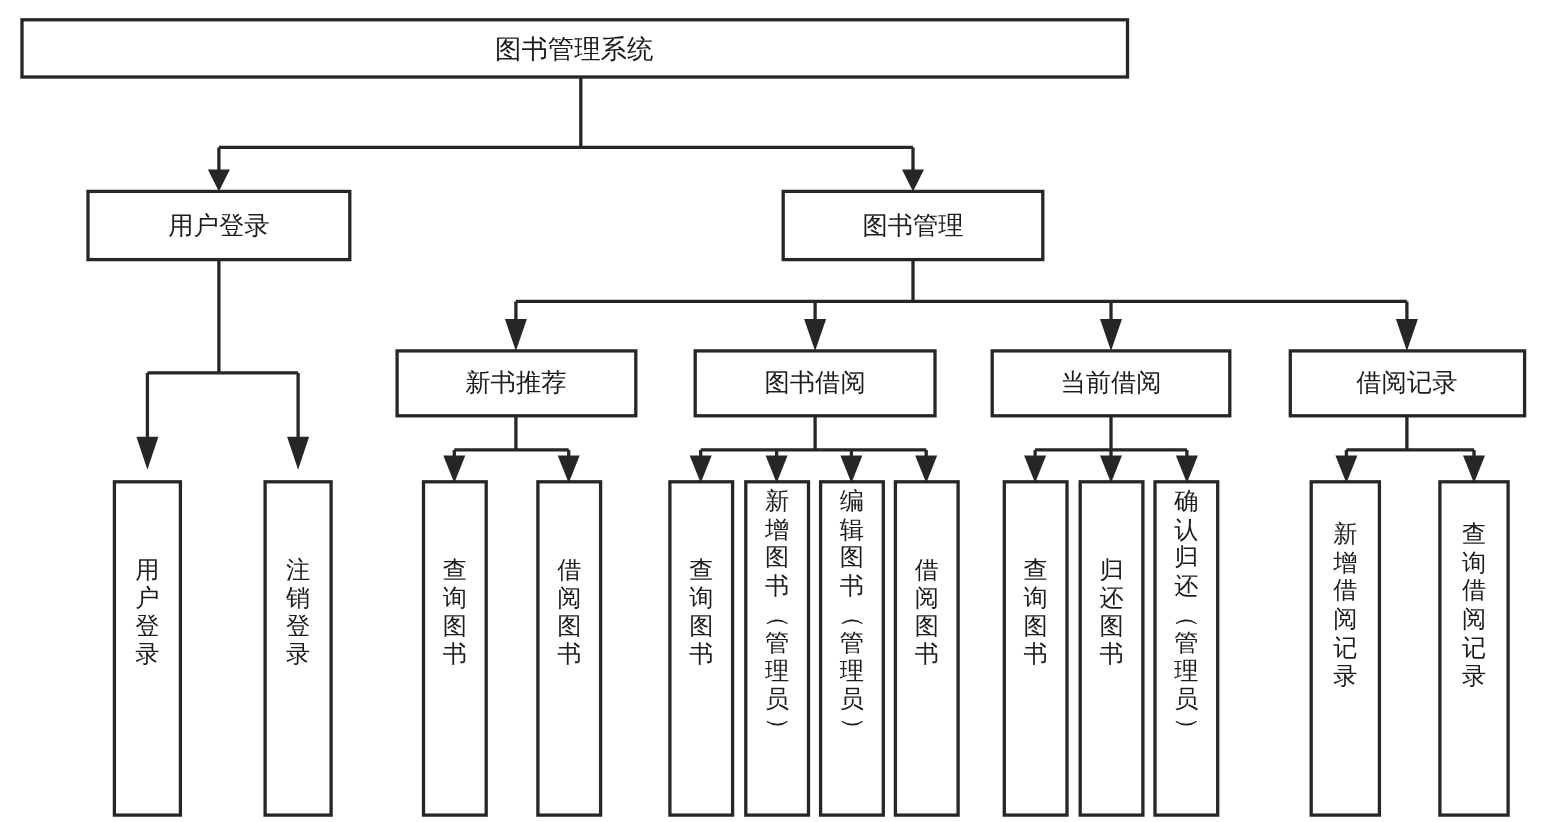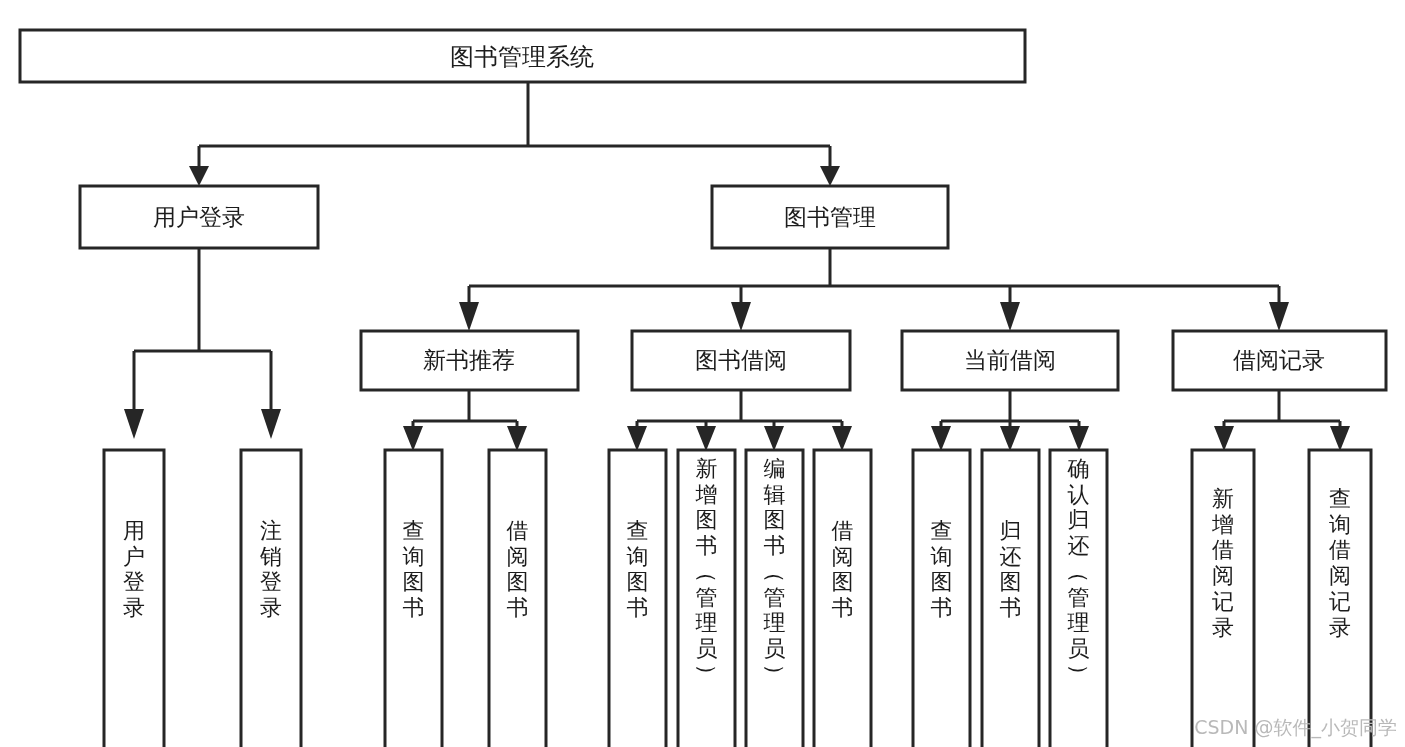--- a/index.html
+++ b/index.html
@@ -11,21 +11,21 @@
   body {
     width: 1405px;
     height: 747px;
     overflow: hidden;
     font-family: "DejaVu Sans", "Liberation Sans", sans-serif;
     position: relative;
   }
   #diagram-root {
     position: absolute;
     left: 0;
-    top: 16px;
+    top: 4px;
     width: 1405px;
     height: 729px;
   }
   svg.diagram {
     display: block;
     width: 1405px;
     height: 747px;
   }
   .node-rect {
     fill: #ffffff;
@@ -187,14 +187,13 @@
   <div class="leaf-label" style="left:609px; top:502px; width:57px;"><div>查</div><div>询</div><div>图</div><div>书</div></div>
   <div class="leaf-label" style="left:678px; top:440px; width:57px;"><div>新</div><div>增</div><div>图</div><div>书</div><div><span class="rot">（</span></div><div>管</div><div>理</div><div>员</div><div><span class="rot">）</span></div></div>
   <div class="leaf-label" style="left:746px; top:440px; width:57px;"><div>编</div><div>辑</div><div>图</div><div>书</div><div><span class="rot">（</span></div><div>管</div><div>理</div><div>员</div><div><span class="rot">）</span></div></div>
   <div class="leaf-label" style="left:814px; top:502px; width:57px;"><div>借</div><div>阅</div><div>图</div><div>书</div></div>
   <div class="leaf-label" style="left:913px; top:502px; width:57px;"><div>查</div><div>询</div><div>图</div><div>书</div></div>
   <div class="leaf-label" style="left:982px; top:502px; width:57px;"><div>归</div><div>还</div><div>图</div><div>书</div></div>
   <div class="leaf-label" style="left:1050px; top:440px; width:57px;"><div>确</div><div>认</div><div>归</div><div>还</div><div><span class="rot">（</span></div><div>管</div><div>理</div><div>员</div><div><span class="rot">）</span></div></div>
   <div class="leaf-label" style="left:1192px; top:470px; width:62px;"><div>新</div><div>增</div><div>借</div><div>阅</div><div>记</div><div>录</div></div>
   <div class="leaf-label" style="left:1309px; top:470px; width:62px;"><div>查</div><div>询</div><div>借</div><div>阅</div><div>记</div><div>录</div></div>
 
-  <div class="watermark">CSDN @软件_小贺同学</div>
 </div>
 
 </body></html>

